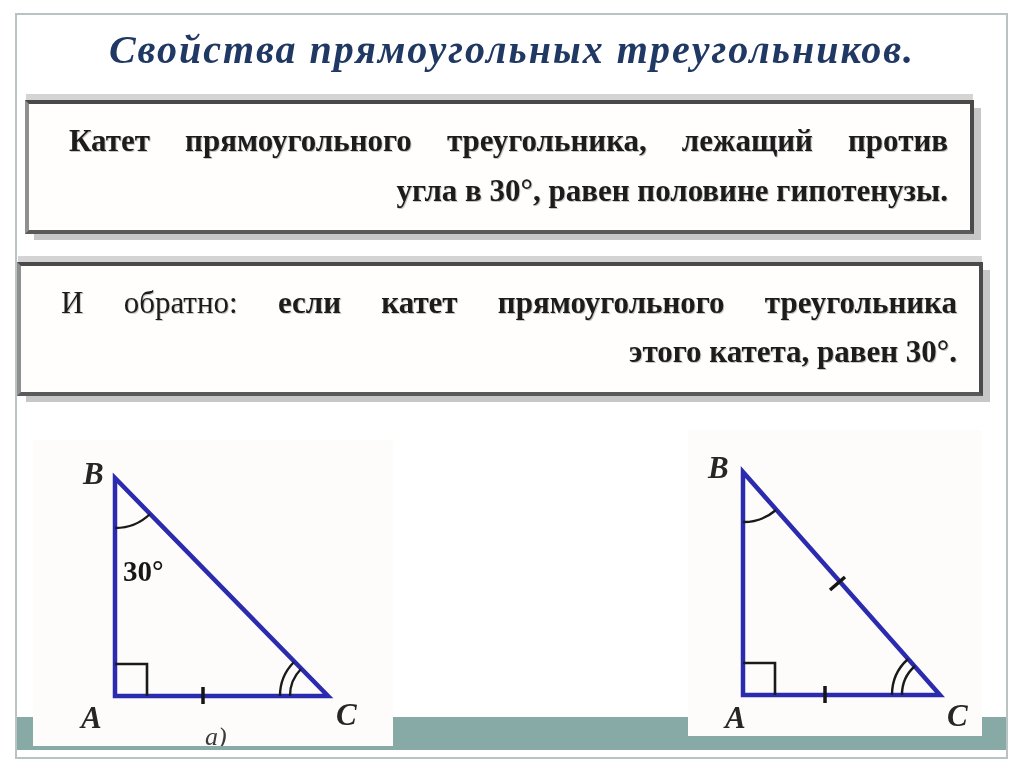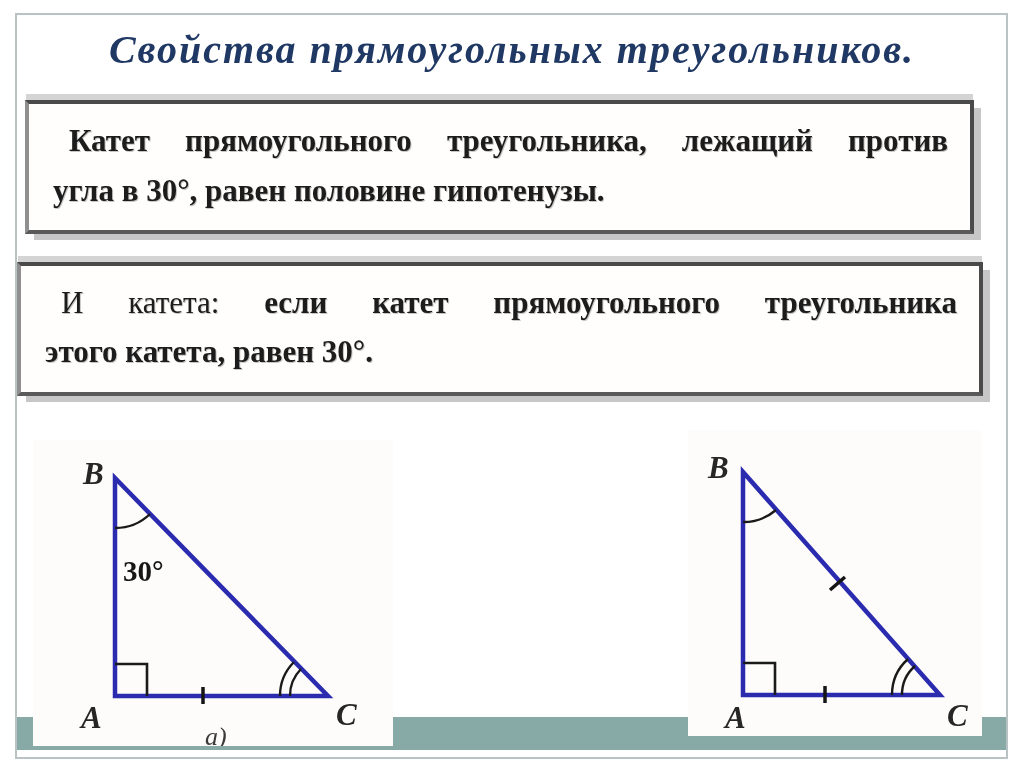--- a/index.html
+++ b/index.html
@@ -11,21 +11,21 @@
   .title{position:absolute;left:25px;top:26px;width:974px;text-align:center;
          font-style:italic;font-weight:bold;font-size:40px;letter-spacing:2px;
          color:#203864;z-index:2;white-space:nowrap;}
   .theorem{position:absolute;background:#fffefd;border:4px solid #4a4a4a;
            border-left-color:#8f8f8f;border-bottom-color:#5a5a5a;
            box-shadow:0 -7px 0 -1px #d4d4d4, 8px 7px 0 -1px #c7c7c7;
            box-sizing:border-box;color:#1c1c1c;font-weight:bold;font-size:31px;
            line-height:50px;z-index:2;text-shadow:1px 1px 0 rgba(70,70,70,0.30);}
   #theorem1{left:25px;top:100px;width:949px;padding:12px 22px 14px 24px;}
   #theorem2{left:17px;top:262px;width:966px;padding:12px 22px 16px 24px;line-height:49px;}
-  .tline{display:block;}
+  .tline{display:block;text-align:right;}
   .just{text-align:justify;text-align-last:justify;margin-left:16px;}
   .light{font-weight:normal;}
   .diagram{position:absolute;background:#fdfcfa;z-index:2;}
   #diagLeft{left:33px;top:440px;width:360px;height:306px;}
   #diagRight{left:688px;top:430px;width:294px;height:306px;}
   svg{display:block;}
   .vtx{font-family:"Liberation Serif",serif;font-style:italic;font-weight:bold;
        font-size:31px;fill:#262626;}
   .deg{font-family:"Liberation Serif",serif;font-weight:bold;font-size:29px;fill:#161616;}
   .cap{font-family:"Liberation Serif",serif;font-style:italic;font-size:26px;fill:#3a3a3a;}
@@ -38,21 +38,21 @@
   <div class="band"></div>
 
   <div class="title">Свойства прямоугольных треугольников.</div>
 
   <div id="theorem1" class="theorem">
     <span class="tline just">Катет прямоугольного треугольника, лежащий против</span>
     <span class="tline">угла в 30°, равен половине гипотенузы.</span>
   </div>
 
   <div id="theorem2" class="theorem">
-    <span class="tline just"><span class="light">И катета:</span> <span>если катет прямоугольного треугольника</span></span>
+    <span class="tline just"><span class="light">И обратно:</span> <span>если катет прямоугольного треугольника</span></span>
     <span class="tline">этого катета, равен 30°.</span>
   </div>
 
   <div id="diagLeft" class="diagram">
     <svg width="360" height="306" viewBox="0 0 360 306">
       <polygon points="82,38 82,256 295,256" fill="none" stroke="#2b2bb0" stroke-width="4.5" stroke-linejoin="miter"></polygon>
       <path d="M 82 224 L 114 224 L 114 256" fill="none" stroke="#1a1a1a" stroke-width="2.6"></path>
       <path d="M 82 88 A 50 50 0 0 0 117 74" fill="none" stroke="#1a1a1a" stroke-width="2.4"></path>
       <path d="M 247 256 A 48 48 0 0 1 261 222" fill="none" stroke="#1a1a1a" stroke-width="2.4"></path>
       <path d="M 257 256 A 38 38 0 0 1 268 229" fill="none" stroke="#1a1a1a" stroke-width="2.4"></path>

